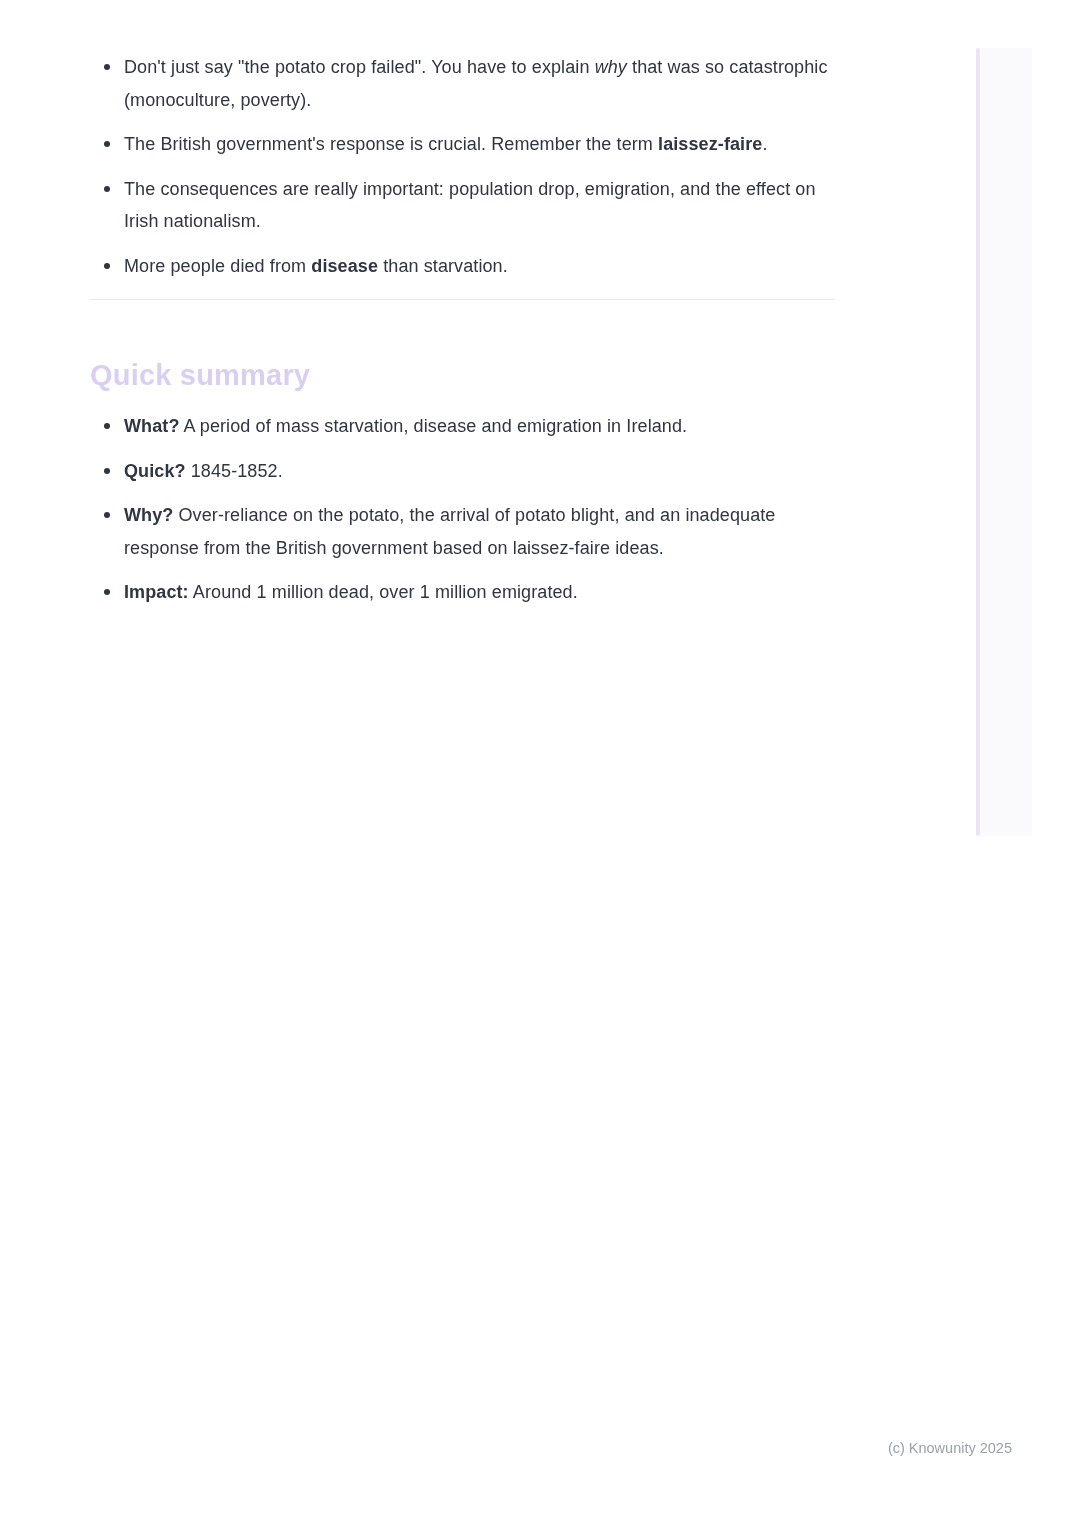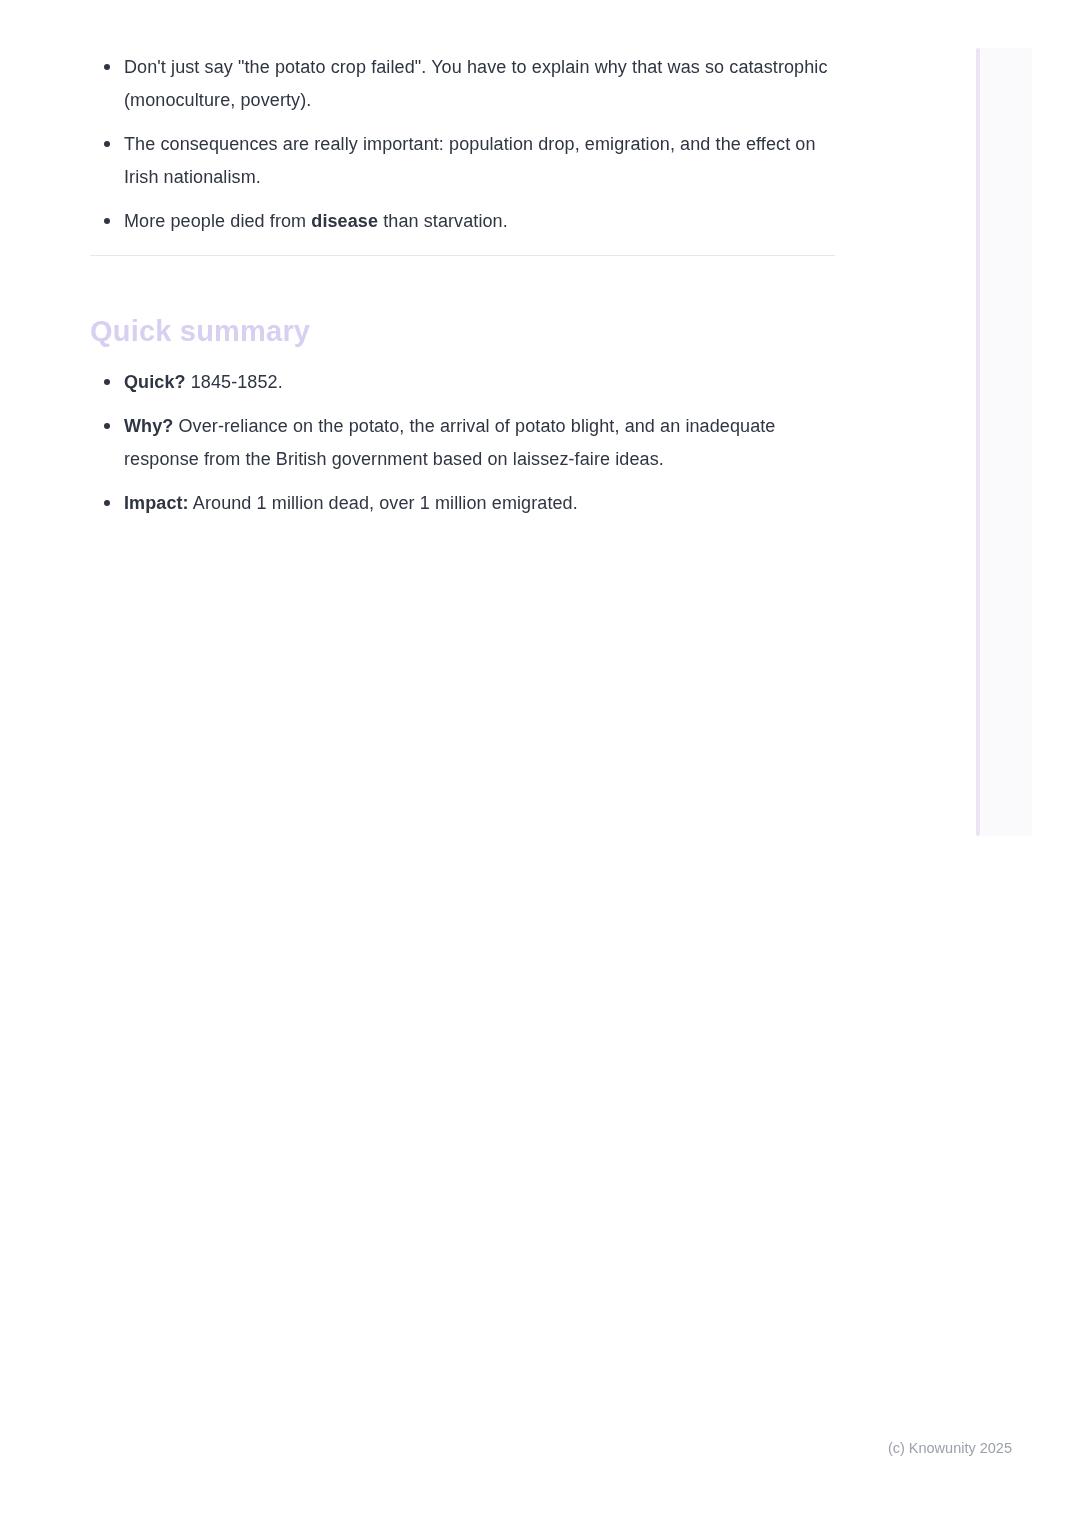--- a/index.html
+++ b/index.html
@@ -43,21 +43,21 @@
     position: absolute;
     left: 14px;
     top: 13px;
     width: 6px;
     height: 6px;
     border-radius: 50%;
     background: var(--text, #2f3542);
   }
 
   .seg-b { font-weight: bold; }
-  .seg-i { }
+  .seg-i { font-style: italic; }
 
   hr.divider {
     border: none;
     height: 1px;
     background: var(--divider, #e7e7ea);
     margin: 17px 0 0 0;
   }
 
   h2.section-heading {
     margin-top: 58px;
@@ -99,29 +99,31 @@
 </style>
 </head>
 <body>
 
 <div class="page">
 
   <div class="content">
 
     <ul class="notes">
         <li><span>Don't just say "the potato crop failed". You have to explain </span><span class="seg-i">why</span><span> that was so catastrophic (monoculture, poverty).</span></li>
+        <li><span>The British government's response is crucial. Remember the term </span><span class="seg-b">laissez-faire</span><span>.</span></li>
         <li><span>The consequences are really important: population drop, emigration, and the effect on Irish nationalism.</span></li>
         <li><span>More people died from </span><span class="seg-b">disease</span><span> than starvation.</span></li>
       </ul>
 
     <hr class="divider">
 
     <h2 class="section-heading">Quick summary</h2>
 
     <ul class="notes">
+        <li><span class="seg-b">What?</span><span> A period of mass starvation, disease and emigration in Ireland.</span></li>
         <li><span class="seg-b">Quick?</span><span> 1845-1852.</span></li>
         <li><span class="seg-b">Why?</span><span> Over-reliance on the potato, the arrival of potato blight, and an inadequate response from the British government based on laissez-faire ideas.</span></li>
         <li><span class="seg-b">Impact:</span><span> Around 1 million dead, over 1 million emigrated.</span></li>
       </ul>
 
   </div>
 
   <div class="accent-line"></div>
   <div class="side-panel"></div>
 

